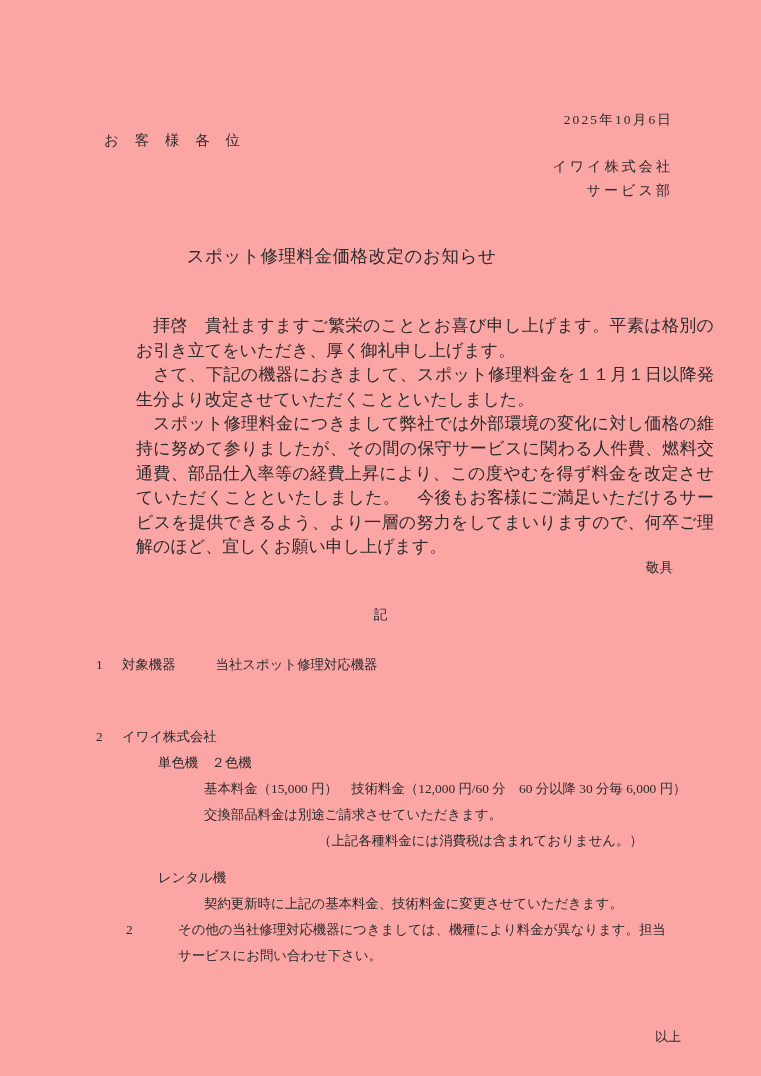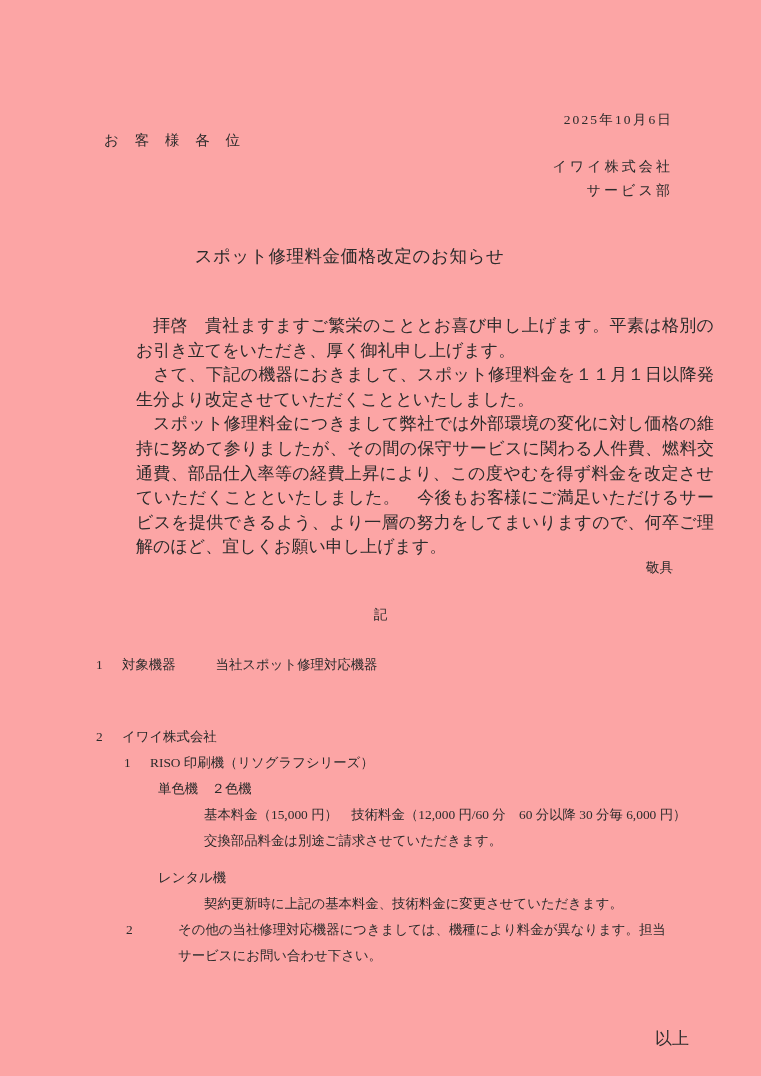--- a/index.html
+++ b/index.html
@@ -61,21 +61,20 @@
 
   
   .doc-title {
     top: 248px;
     left: 0;
     width: 683px;
     text-align: center;
     font-size: 17.5px;
     letter-spacing: 0.03em;
     white-space: nowrap;
-    margin-left: 8px;
   }
 
   
   .body-block {
     position: absolute;
     top: 314px;
     left: 96px;
     width: 578px;
     font-size: 17px;
     line-height: 24.6px;
@@ -146,22 +145,22 @@
   .hang {
     margin-left: 28px;
     text-indent: -26px;
     padding-left: 26px;
     white-space: normal;
     line-height: 26px;
   }
 
   .doc-end {
     top: 1030px;
-    right: 72px;
-    font-size: 17px;
+    right: 80px;
+    font-size: 13px;
   }
 </style>
 </head>
 <body>
 
 <div class="page">
 
   <div class="abs doc-date">2025年10月6日</div>
 
   <div class="abs addressee wide-sp">お 客 様 各  位</div>
@@ -187,30 +186,28 @@
     <div class="item-line lvl-0">
       <span class="num">1</span><span>対象機器</span><span class="tab-gap"></span><span>当社スポット修理対応機器</span>
     </div>
 
     <div class="gap-lg"></div>
 
     <div class="item-line lvl-0">
       <span class="num">2</span><span>イワイ株式会社</span>
     </div>
 
-    <div class="item-line lvl-1">
-      <span class="num">1</span><span>RISO 印刷機（リソグラフシリーズ）</span>
-    </div>
 
     <div class="item-line lvl-2">単色機　２色機</div>
 
     <div class="item-line lvl-3">基本料金（15,000 円）　技術料金（12,000 円/60 分　60 分以降 30 分毎 6,000 円）</div>
 
     <div class="item-line lvl-3">交換部品料金は別途ご請求させていただきます。</div>
 
+    <div class="item-line note-indent">（上記各種料金には消費税は含まれておりません。）</div>
 
     <div class="gap-sm"></div>
 
     <div class="item-line lvl-2">レンタル機</div>
 
     <div class="item-line lvl-3">契約更新時に上記の基本料金、技術料金に変更させていただきます。</div>
 
     <div class="item-wrap lvl-1">
       <div class="hang">
         <span class="num">2</span><span>その他の当社修理対応機器につきましては、機種により料金が異なります。担当サービスにお問い合わせ下さい。</span>

